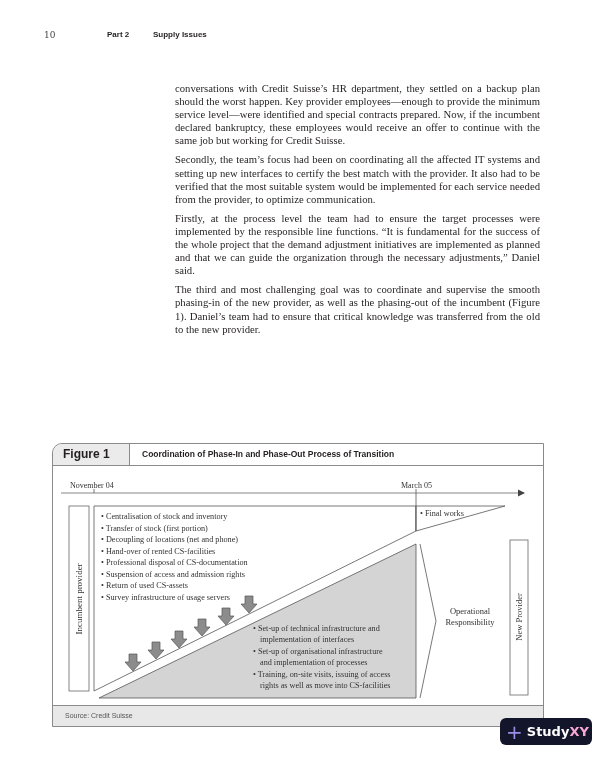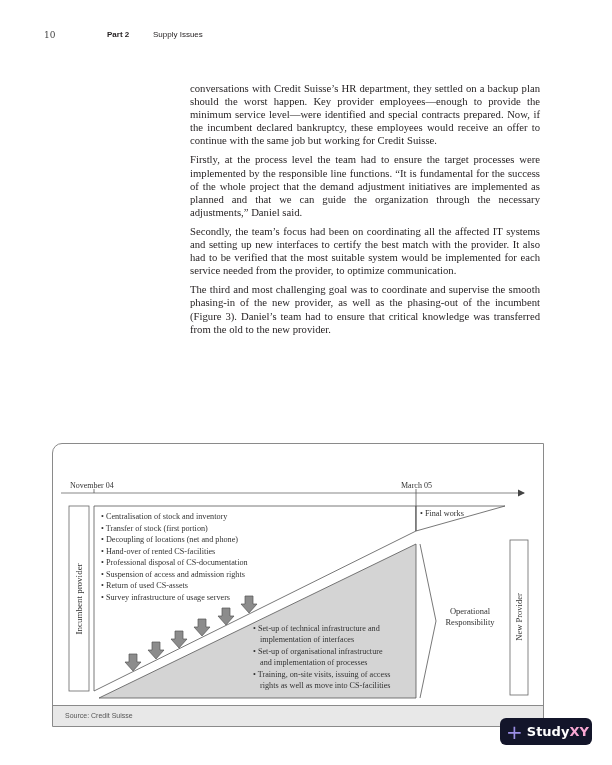--- a/index.html
+++ b/index.html
@@ -1,22 +1,22 @@
 <!DOCTYPE html>
 <html><head>
 <meta charset="utf-8">
 <style>
   html, body { margin:0; padding:0; }
   body { width:612px; height:765px; background:#ffffff; position:relative; overflow:hidden; font-family:"Liberation Serif", serif; color:#231f20; }
   .running-head { position:absolute; top:30px; left:0; width:612px; height:14px; font-size:8.5px; }
   .page-num { position:absolute; left:44px; top:0; font-family:"DejaVu Serif", serif; font-size:9px; color:#444; }
   .part { position:absolute; left:107px; top:0; font-family:"Liberation Sans", sans-serif; font-weight:bold; font-size:8px; }
-  .section { position:absolute; left:153px; top:0; font-family:"Liberation Sans", sans-serif; font-weight:normal; font-size:8px; }
+  .section { position:absolute; left:153px; top:0; font-family:"Liberation Sans", sans-serif; font-weight:bold; font-size:8px; }
   .body-text { position:absolute; left:172px; top:82px; width:368px; font-size:10.7px; line-height:13.1px; text-align:justify; }
-  .body-text p { margin:0 0 6px 18px; }
+  .body-text p { margin:0 0 6px 3px; }
   .figure { position:absolute; left:52px; top:443px; width:492px; height:284px; border:1px solid #8a8a8a; border-top-left-radius:10px; background:#fff; box-sizing:border-box; }
   .fig-header { position:absolute; left:0; top:0; width:100%; height:22px; border-bottom:1px solid #8a8a8a; box-sizing:border-box; }
   .fig-tab { position:absolute; left:0; top:0; width:77px; height:21px; background:#ebebeb; border-right:1px solid #8a8a8a; border-top-left-radius:10px; font-family:"Liberation Sans", sans-serif; font-weight:bold; font-size:12px; line-height:21px; padding-left:10px; box-sizing:border-box; }
   .fig-title { position:absolute; left:89px; top:0; height:21px; line-height:21px; font-family:"Liberation Sans", sans-serif; font-weight:bold; font-size:8.5px; }
   .fig-footer { position:absolute; left:0; bottom:0; width:100%; height:21px; background:#e8e8e8; border-top:1px solid #8a8a8a; box-sizing:border-box; font-family:"Liberation Sans", sans-serif; font-size:7px; color:#555; line-height:20px; padding-left:12px; }
   svg.diagram { position:absolute; left:0; top:0; }
   .watermark { position:absolute; left:500px; top:718px; width:92px; height:27px; background:#13152a; border-radius:6px; color:#fff; font-family:"DejaVu Sans", sans-serif; font-weight:bold; font-size:13px; display:flex; align-items:center; box-sizing:border-box; padding-left:6px; }
   .watermark .plus { color:#9b8ee6; font-size:20px; font-weight:normal; margin-right:4px; line-height:1; }
   .watermark .xy { color:#f9a8d4; }
 </style>
@@ -24,26 +24,30 @@
 <body>
 
 <div class="running-head">
   <span class="page-num">10</span>
   <span class="part">Part 2</span>
   <span class="section">Supply Issues</span>
 </div>
 
 <div class="body-text">
   <p>conversations with Credit Suisse’s HR department, they settled on a backup plan should the worst happen. Key provider employees—enough to provide the minimum service level—were identified and special contracts prepared. Now, if the incumbent declared bankruptcy, these employees would receive an offer to continue with the same job but working for Credit Suisse.</p>
+  <p>Secondly, the team’s focus had been on coordinating all the affected IT systems and setting up new interfaces to certify the best match with the provider. It also had to be verified that the most suitable system would be implemented for each service needed from the provider, to optimize communication.</p>
   <p>Firstly, at the process level the team had to ensure the target processes were implemented by the responsible line functions. “It is fundamental for the success of the whole project that the demand adjustment initiatives are implemented as planned and that we can guide the organization through the necessary adjustments,” Daniel said.</p>
-  <p>Secondly, the team’s focus had been on coordinating all the affected IT systems and setting up new interfaces to certify the best match with the provider. It also had to be verified that the most suitable system would be implemented for each service needed from the provider, to optimize communication.</p>
-  <p>The third and most challenging goal was to coordinate and supervise the smooth phasing-in of the new provider, as well as the phasing-out of the incumbent (Figure 3). Daniel’s team had to ensure that critical knowledge was transferred from the old to the new provider.</p>
+  <p>The third and most challenging goal was to coordinate and supervise the smooth phasing-in of the new provider, as well as the phasing-out of the incumbent (Figure 1). Daniel’s team had to ensure that critical knowledge was transferred from the old to the new provider.</p>
 </div>
 
 <div class="figure">
+  <div class="fig-header">
+    <div class="fig-tab">Figure 1</div>
+    <div class="fig-title">Coordination of Phase-In and Phase-Out Process of Transition</div>
+  </div>
 
   <svg class="diagram" width="492" height="284" viewBox="0 0 492 284">
     <defs>
       <marker id="arrowhead" markerWidth="6" markerHeight="6" refX="5" refY="3" orient="auto">
         <path d="M0,0 L6,3 L0,6 Z" fill="#444"></path>
       </marker>
       <g id="downarrow">
         <path d="M-4,-9 L4,-9 L4,-1 L8,-1 L0,8 L-8,-1 L-4,-1 Z" fill="#8c8c8c" stroke="#555" stroke-width="0.7"></path>
       </g>
     </defs>

